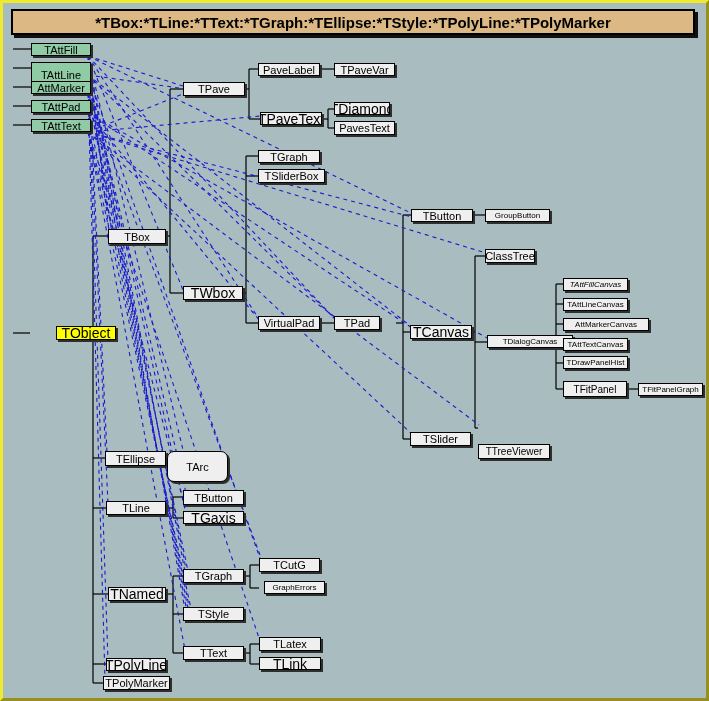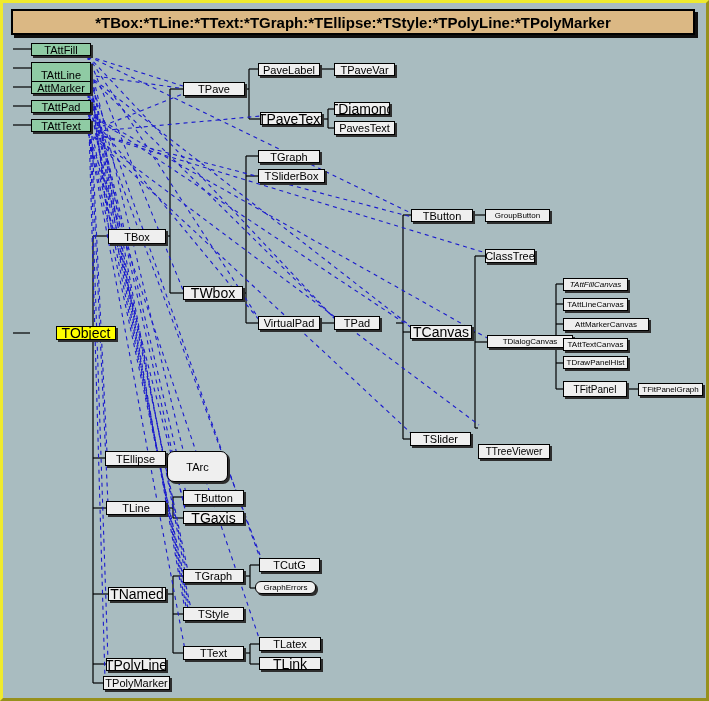--- a/index.html
+++ b/index.html
@@ -191,21 +191,21 @@
       <div class="node white bold f-large" style="left: 475px; top: 417px; width: 72px; height: 15px; margin-top: 24px;">TTreeViewer</div>
       <div class="node white bold" style="left: 407px; top: 429px; width: 61px; height: 14px;">TSlider</div>
       <div class="node white bold" style="left: 102px; top: 448px; width: 61px; height: 15px;">TEllipse</div>
       <div class="node white bold" style="left: 164px; top: 448px; width: 61px; height: 31px; border-radius: 7px;">TArc</div>
       <div class="node white bold" style="left: 103px; top: 498px; width: 60px; height: 14px;">TLine</div>
       <div class="node white bold" style="left: 180px; top: 487px; width: 61px; height: 15px;">TButton</div>
       <div class="node white" style="left: 180px; top: 508px; width: 61px; height: 13px;">TGaxis</div>
       <div class="node white" style="left: 105px; top: 584px; width: 58px; height: 14px;">TNamed</div>
       <div class="node white bold" style="left: 180px; top: 566px; width: 61px; height: 14px;">TGraph</div>
       <div class="node white bold" style="left: 256px; top: 555px; width: 61px; height: 14px;">TCutG</div>
-      <div class="node white f-small" style="left: 252px; top: 578px; width: 61px; height: 13px; border-radius: 6px;">GraphErrors</div>
+      <div class="node white f-small" style="left: 261px; top: 578px; width: 61px; height: 13px;">GraphErrors</div>
       <div class="node white bold" style="left: 180px; top: 604px; width: 61px; height: 14px;">TStyle</div>
       <div class="node white bold" style="left: 180px; top: 643px; width: 61px; height: 14px;">TText</div>
       <div class="node white bold" style="left: 256px; top: 634px; width: 62px; height: 14px;">TLatex</div>
       <div class="node white" style="left: 256px; top: 654px; width: 62px; height: 13px;">TLink</div>
       <div class="node white" style="left: 103px; top: 655px; width: 60px; height: 13px;">TPolyLine</div>
       <div class="node white bold" style="left: 100px; top: 673px; width: 67px; height: 14px;">TPolyMarker</div>
     </div>
 </div>
 
 </body></html>

